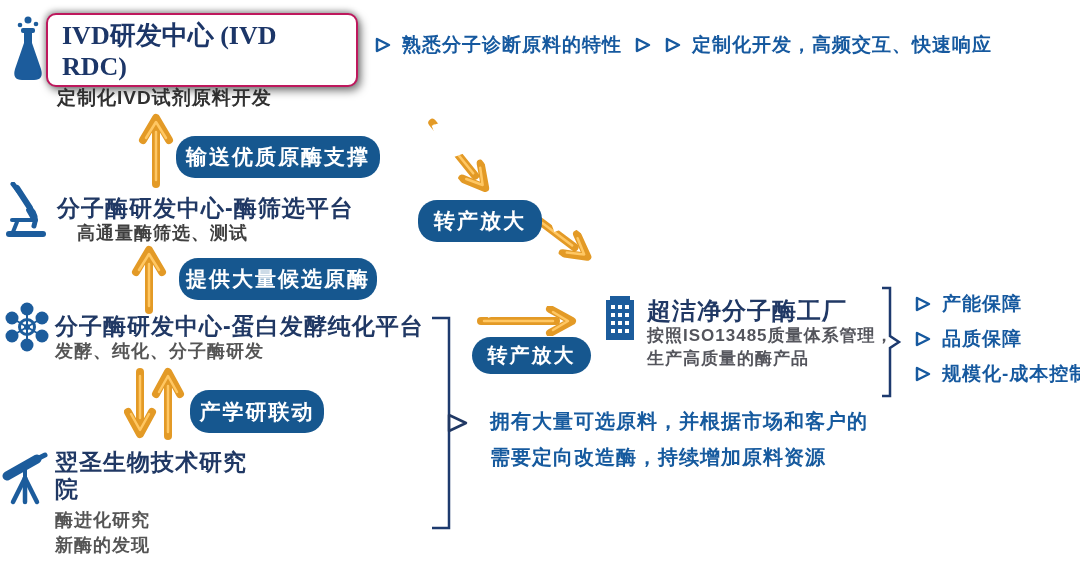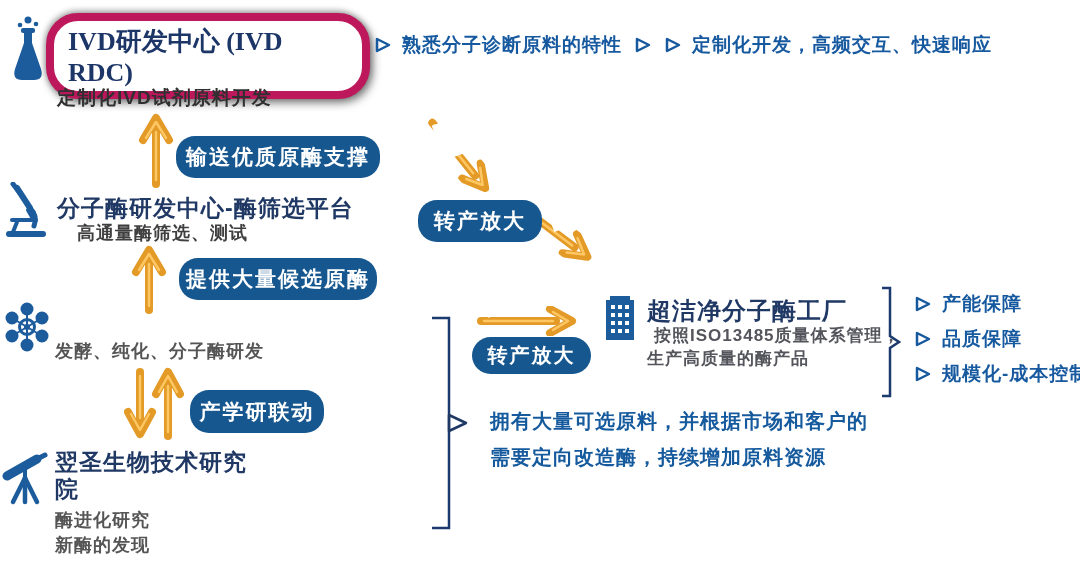--- a/index.html
+++ b/index.html
@@ -3,21 +3,21 @@
 <meta charset="utf-8">
 <style>
   html,body{margin:0;padding:0;background:#ffffff;}
   body{font-family:"Liberation Sans","DejaVu Sans",sans-serif;}
   #canvas{position:relative;width:1080px;height:567px;background:#ffffff;overflow:hidden;}
 
   .abs{position:absolute;}
 
   
   .ivd-box{left:46px;top:13px;width:308px;height:70px;background:#ffffff;
-    border:8px solid #be185d;border-radius:32px;z-index:3;
+    border:2px solid #be185d;border-radius:10px;z-index:3;
     box-shadow:3px 4px 8px rgba(0,0,0,.5), -1px -2px 6px rgba(0,0,0,.35);}
   .ivd-title{padding:5px 14px;font-family:"Liberation Serif","DejaVu Serif",serif;
     font-weight:700;font-size:26px;line-height:1.2;color:#1c3668;}
   .ivd-sub{left:57px;top:85px;font-size:19px;font-weight:800;color:#303030;z-index:4;letter-spacing:1px;}
 
   
   .b-row{display:flex;align-items:center;gap:10px;}
   .b-text{font-size:19px;font-weight:800;color:#16599f;letter-spacing:1px;white-space:nowrap;}
   .bullets-top{left:374px;top:14px;display:flex;flex-direction:row;gap:12px;z-index:3;margin-top:18px;}
 
@@ -143,20 +143,21 @@
 
   <svg class="abs arrow" style="left:130px;top:242px;" width="38" height="74" viewBox="0 0 38 74">
     <path class="ao" d="M19,68 V18"></path>
       <path class="ao" d="M6,30 L19,8 L32,30"></path>
     <path class="ai" d="M19,64 V22"></path>
       <path class="ai" d="M9,28 L19,12 L29,28"></path>
   </svg>
   <div class="patch" style="left:162px;top:282px;width:22px;height:24px;"></div>
   <div class="abs badge" style="left:179px;top:258px;width:198px;height:42px;">提供大量候选原酶</div>
 
+  <div class="abs sec-title" style="left:55px;top:311px;">分子酶研发中心-蛋白发酵纯化平台</div>
   <div class="abs sec-sub" style="left:55px;top:339px;">发酵、纯化、分子酶研发</div>
 
   <svg class="abs arrow" style="left:124px;top:364px;" width="62" height="80" viewBox="0 0 62 80">
     <path class="ao" d="M16,8 V58"></path>
       <path class="ao" d="M4,48 L16,70 L28,48"></path>
     <path class="ai" d="M16,12 V54"></path>
       <path class="ai" d="M7,50 L16,66 L25,50"></path>
     <path class="ao" d="M44,72 V18"></path>
       <path class="ao" d="M32,30 L44,8 L56,30"></path>
     <path class="ai" d="M44,68 V22"></path>
@@ -206,21 +207,21 @@
         <rect x="23" y="19" width="4" height="4"></rect>
       <rect x="9" y="27" width="4" height="4"></rect>
         <rect x="16" y="27" width="4" height="4"></rect>
         <rect x="23" y="27" width="4" height="4"></rect>
       <rect x="9" y="35" width="4" height="4"></rect>
         <rect x="16" y="35" width="4" height="4"></rect>
         <rect x="23" y="35" width="4" height="4"></rect>
     </g>
   </svg>
   <div class="abs fact-title">超洁净分子酶工厂</div>
-  <div class="abs fact-sub" style="left:647px;top:324px;margin-left:7px;">按照ISO13485质量体系管理，</div>
+  <div class="abs fact-sub" style="left:647px;top:324px;">按照ISO13485质量体系管理，</div>
   <div class="abs fact-sub" style="left:647px;top:347px;">生产高质量的酶产品</div>
 
   <svg class="abs" style="left:877px;top:285px;z-index:3;" width="26" height="114" viewBox="0 0 26 114">
     <path class="brk" d="M5,3 H13 V51 L22,57 L13,63 V111 H5"></path>
   </svg>
   <div class="abs b-row" style="left:914px;top:291px;z-index:3;">
     <svg width="18" height="18" viewBox="0 0 18 18">
         <path class="tri" d="M3,3 L15,9 L3,15 Z"></path>
       </svg>
     <span class="b-text">产能保障</span>

